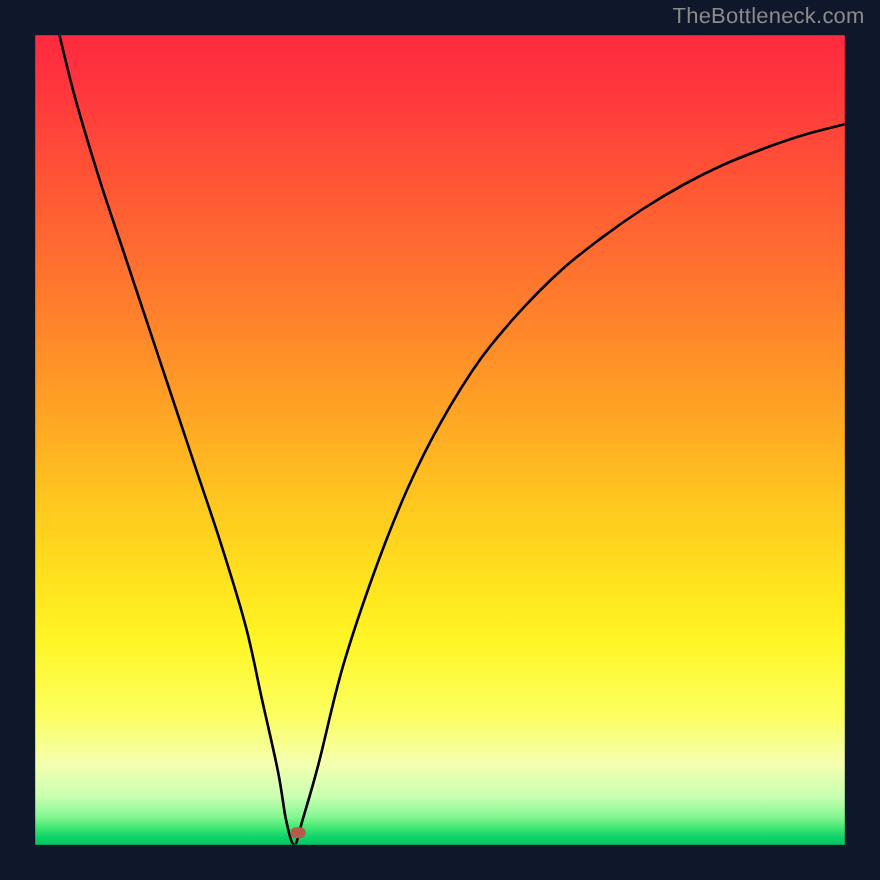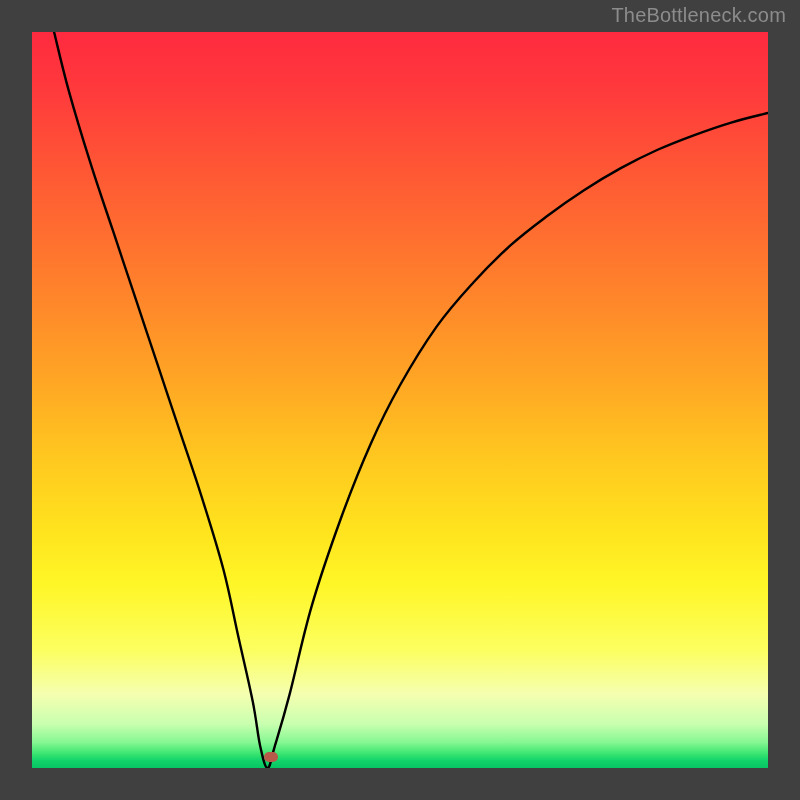--- a/index.html
+++ b/index.html
@@ -10,21 +10,21 @@
     background: #000;
     overflow: hidden;
     font-family: Arial, Helvetica, sans-serif;
   }
   .frame {
     position: absolute;
     top: 0;
     left: 0;
     width: 800px;
     height: 800px;
-    background: #404040;
+    background: #0f172a;
   }
   .plot-area {
     position: absolute;
     top: 32px;
     left: 32px;
     width: 736px;
     height: 736px;
     overflow: hidden;
     background: linear-gradient(
       to bottom,

